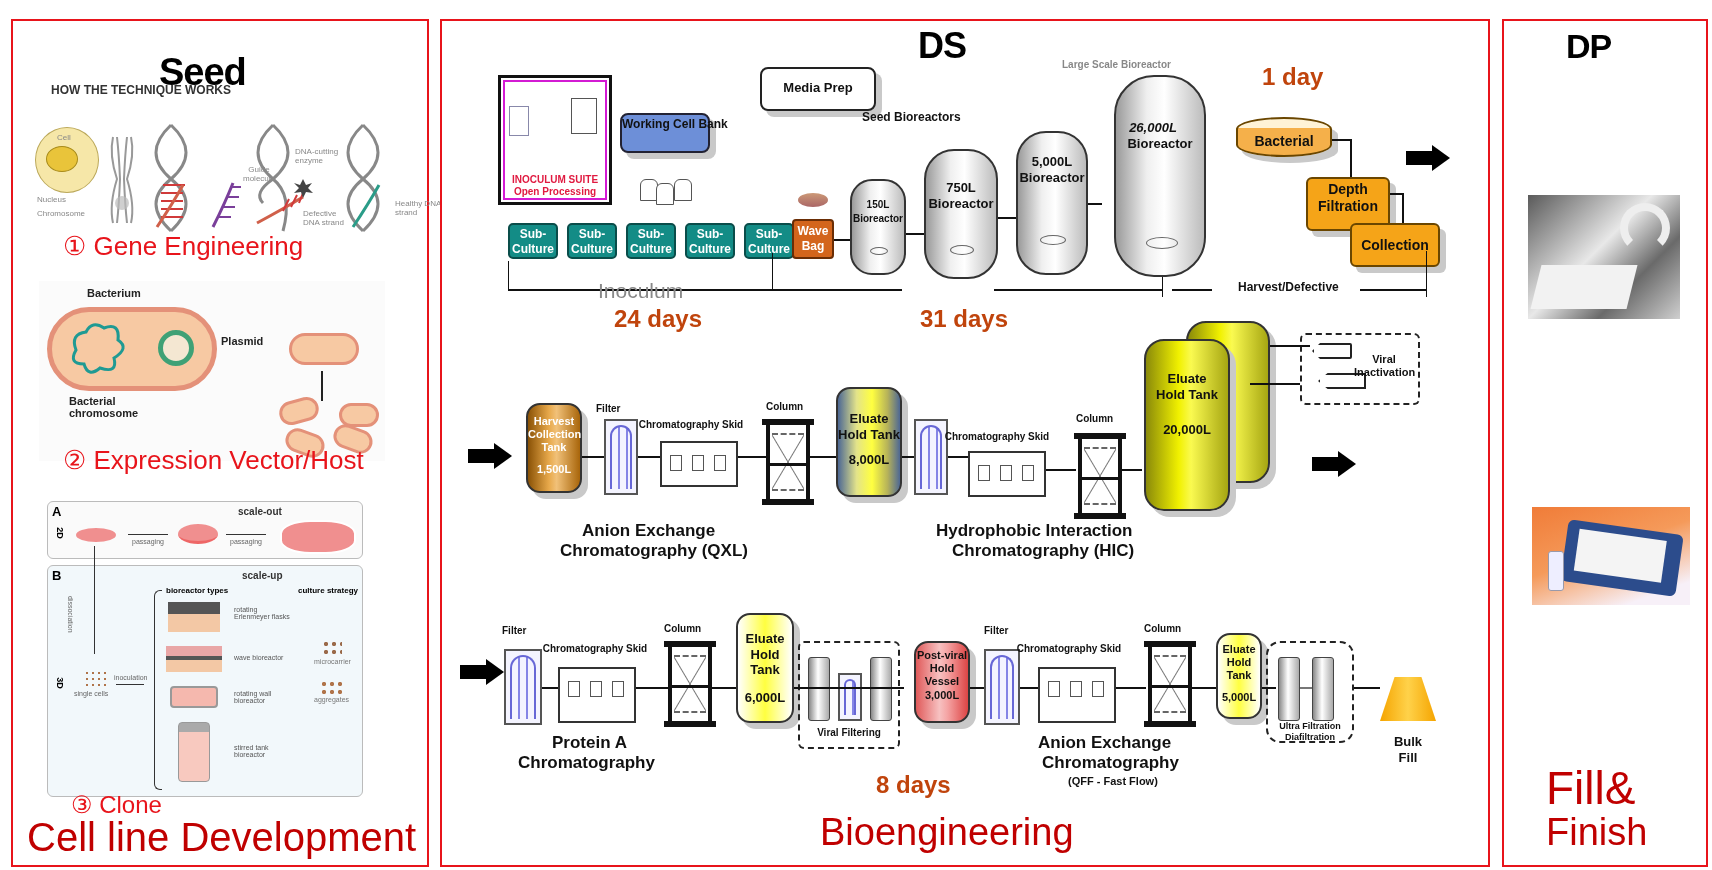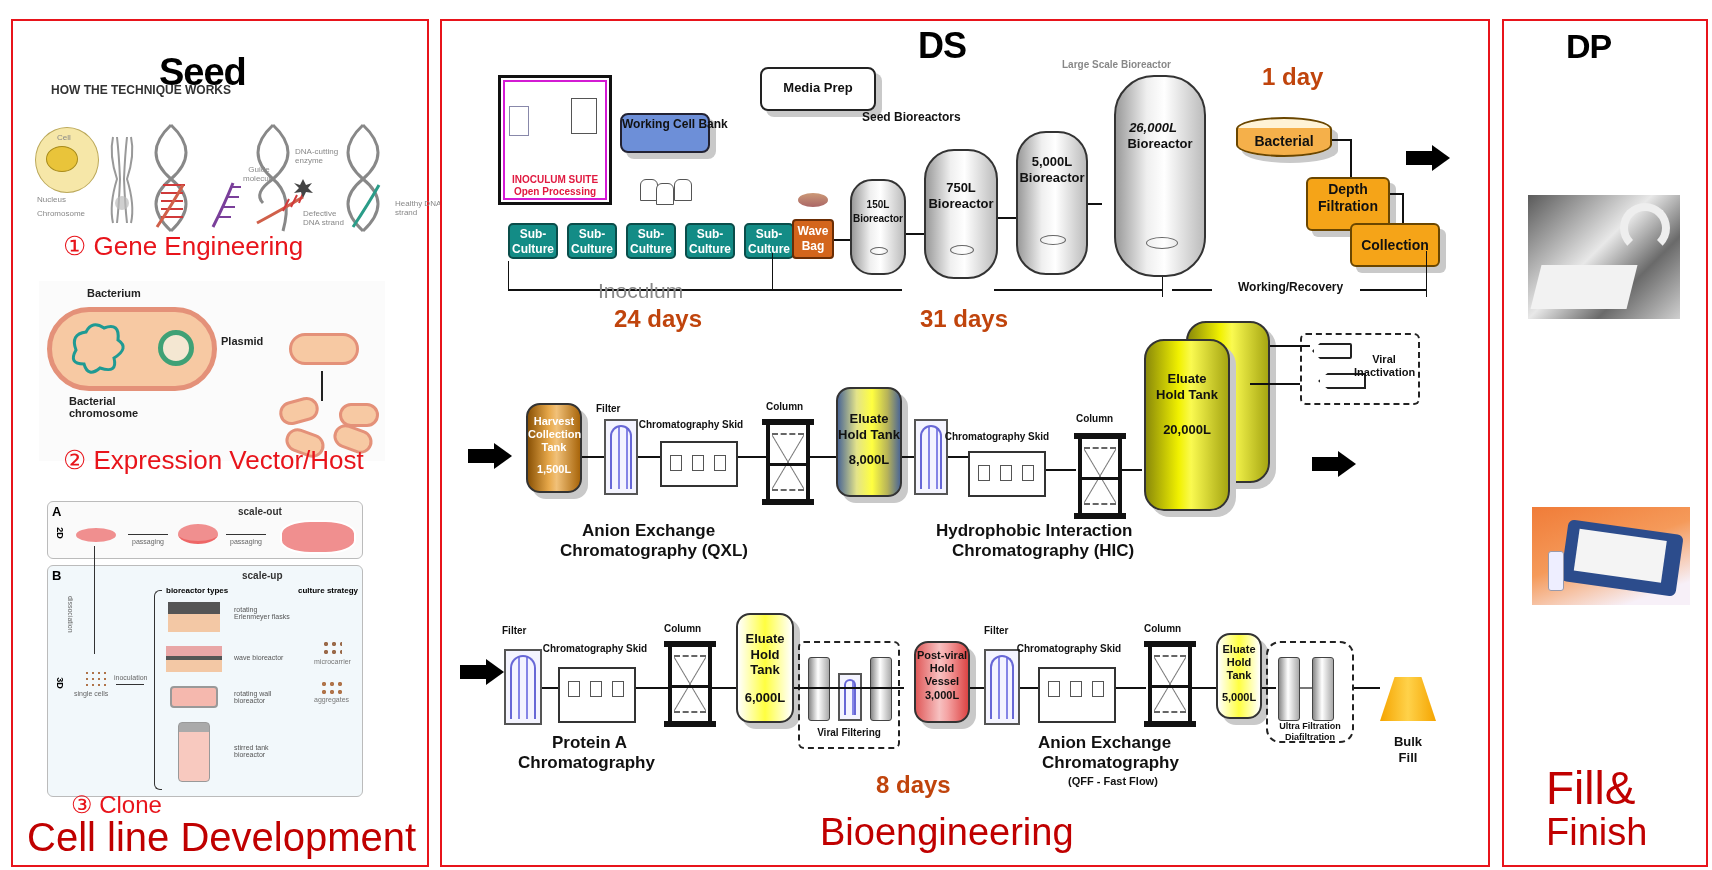--- a/index.html
+++ b/index.html
@@ -245,21 +245,21 @@
   <div class="dimline" style="left:66px; top:268px; width:264px;"></div>
   <div class="dimtick" style="left:330px; top:232px; height:38px;"></div>
   <div class="dimline" style="left:330px; top:268px; width:130px;"></div>
   <div class="dimline" style="left:552px; top:268px; width:168px;"></div>
   <div class="dimtick" style="left:720px; top:256px; height:20px;"></div>
   <div class="dimline" style="left:730px; top:268px; width:40px;"></div>
   <div class="dimline" style="left:918px; top:268px; width:66px;"></div>
   <div class="dimtick" style="left:984px; top:230px; height:46px;"></div>
 
   <div class="abs" style="left:156px; top:258px; font-size:21px; color:#888;">Inoculum</div>
-  <div class="abs sm" style="left:796px; top:260px; font-size:12px;">Working/Recovery</div>
+  <div class="abs sm" style="left:796px; top:260px; font-size:12px;">Harvest/Defective</div>
   <div class="abs days" style="left:172px; top:284px;">24 days</div>
   <div class="abs days" style="left:478px; top:284px;">31 days</div>
 
   <div class="fat-arrow" style="left:26px; top:422px;">
       <div class="body"></div>
       <div class="head"></div>
     </div>
   <div class="tank shadowed" style="left:84px; top:382px; width:56px; height:90px; background:linear-gradient(90deg,#8a5206,#e7a84a 40%,#f1c179 55%,#a8650a); color:#fff; font-size:11px; padding-top:10px;">
     <div style="white-space:normal;">Harvest Collection Tank</div>
     <div style="margin-top:8px;">1,500L</div>

